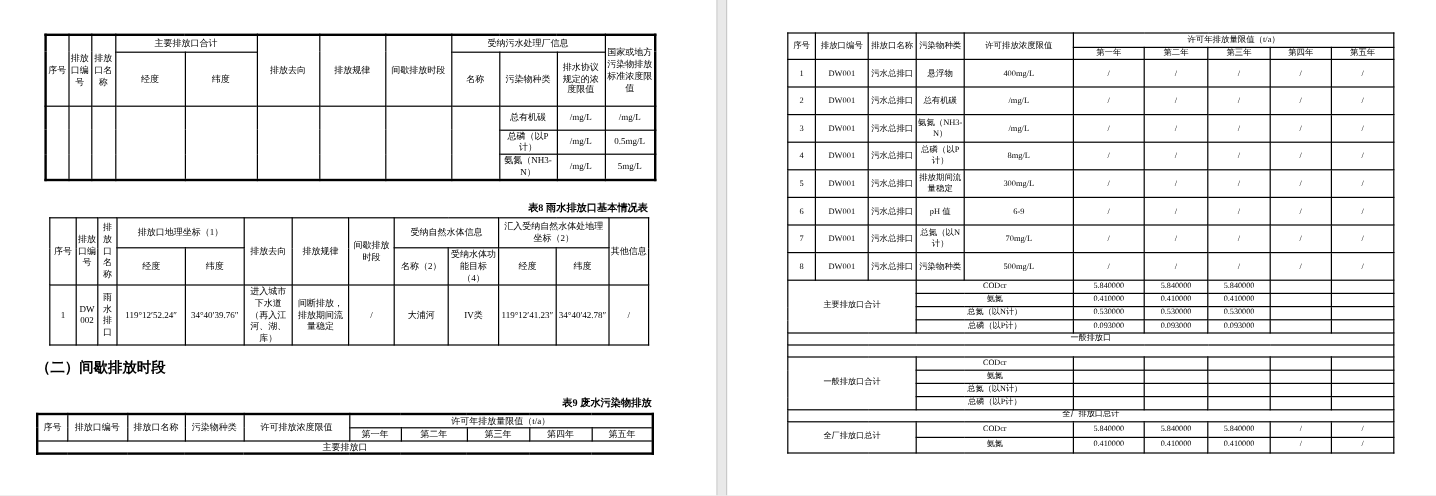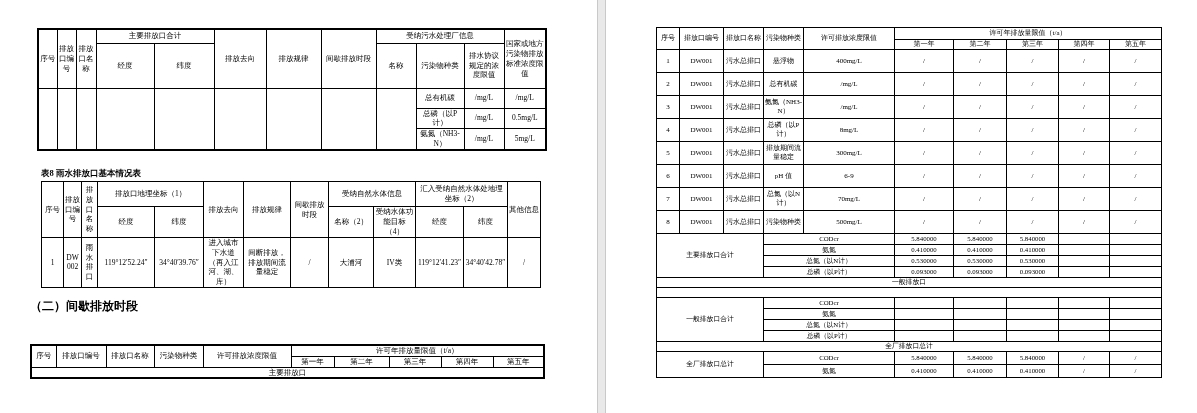--- a/index.html
+++ b/index.html
@@ -15,21 +15,21 @@
   table.tbl{
     position:absolute;border-collapse:collapse;table-layout:fixed;
     font-size:7.5px;line-height:1.3;
   }
   table.tbl td{
     border:1px solid #000;text-align:center;vertical-align:middle;
     padding:0 1px;word-break:break-all;overflow:hidden;
   }
   table.t-right{font-size:7px;}
   .title8,.title9{
-    position:absolute;font-weight:bold;font-size:8.5px;text-align:left;
+    position:absolute;font-weight:bold;font-size:8.5px;text-align:right;
   }
   .sec-title{
     position:absolute;font-weight:bold;font-size:12px;
     font-family:"Liberation Sans","DejaVu Sans",sans-serif;
   }
   table.t1,table.t9l{border:2px solid #000;}
   .sum{font-size:6.8px;}
 </style>
 </head>
 <body>
@@ -149,20 +149,21 @@
       <td>IV类</td>
       <td>119°12′41.23″</td>
       <td>34°40′42.78″</td>
       <td>/</td>
     </tr>
   </tbody>
     </table>
 
   <div class="sec-title" style="left:30px;top:298px;">（二）间歇排放时段</div>
 
+  <div class="title9" style="left:30px;top:330px;width:513px;">表9 废水污染物排放</div>
 
   <table class="tbl t9l" style="left:30px;top:344px;width:513px;">
     <colgroup>
       <col style="width:25px">
         <col style="width:50px">
         <col style="width:48px">
       <col style="width:49px">
         <col style="width:88px">
         <col style="width:43px">
       <col style="width:55px">

